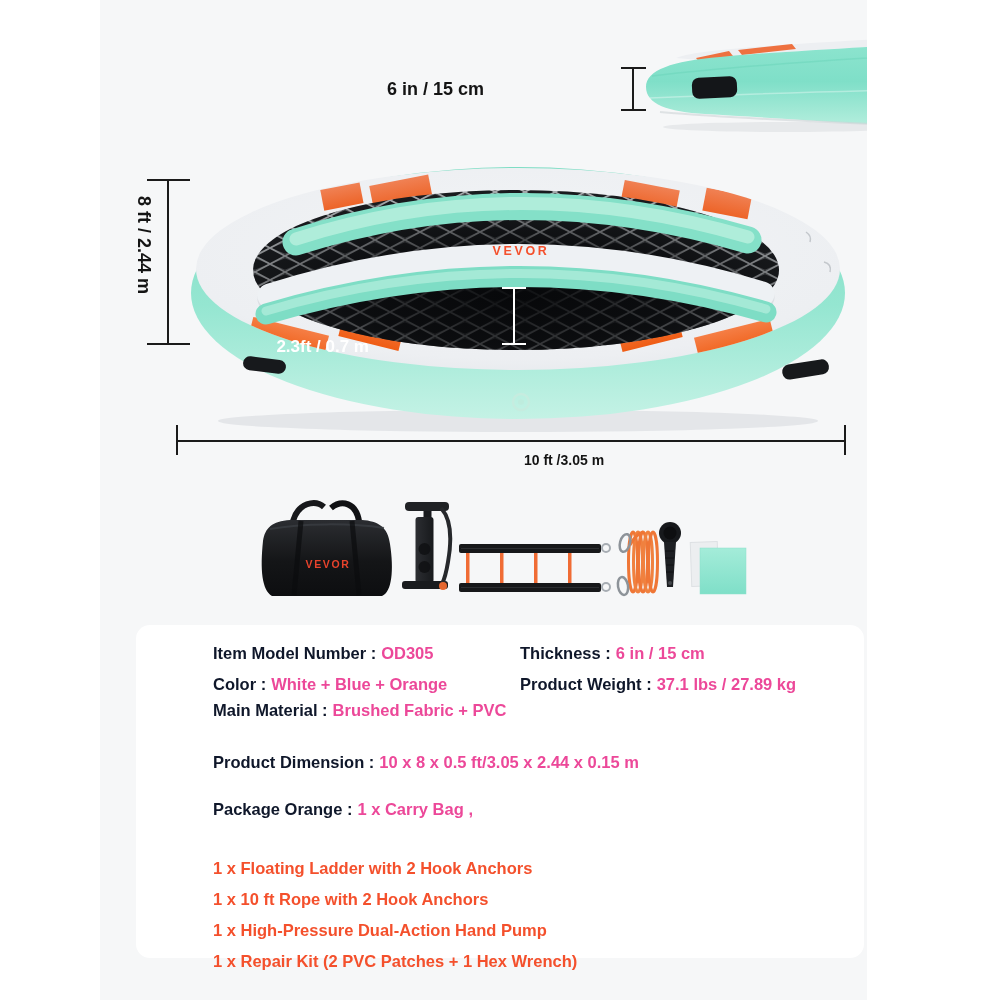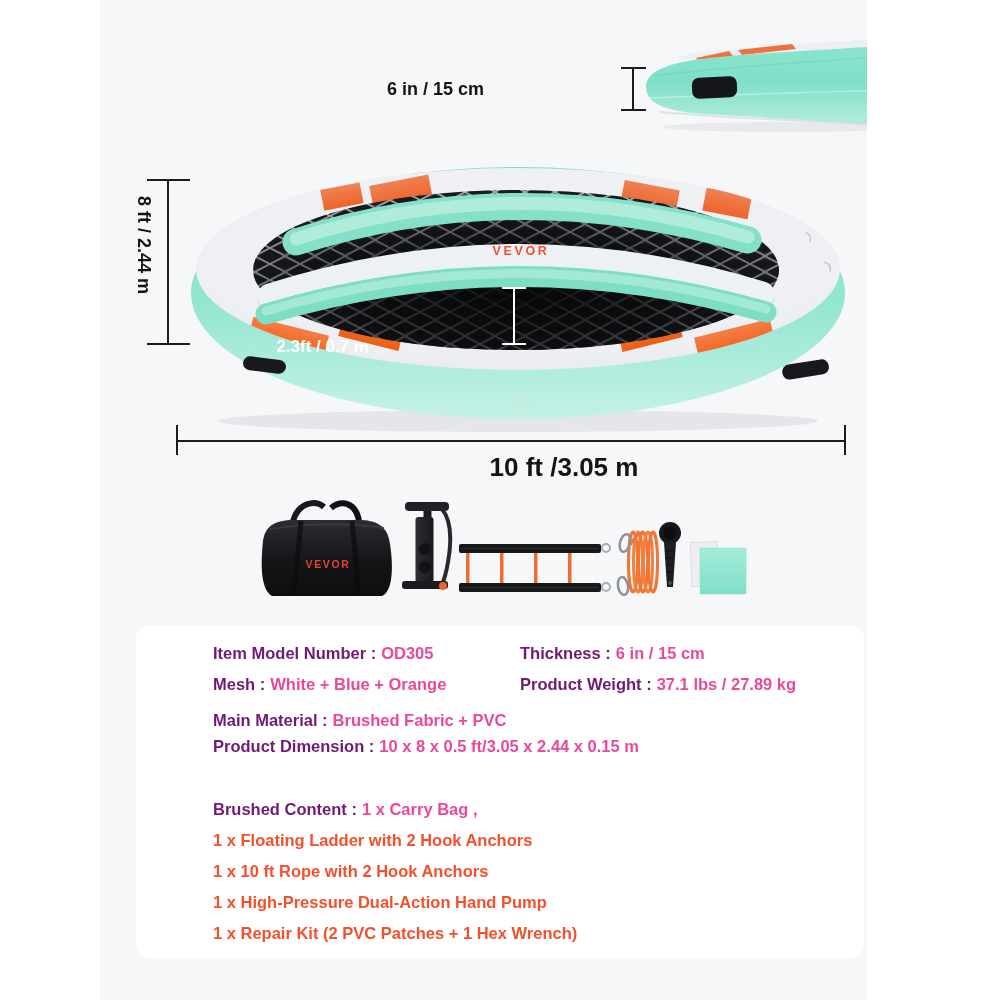--- a/index.html
+++ b/index.html
@@ -3,33 +3,33 @@
 <meta charset="utf-8">
 <style>
   html,body{margin:0;padding:0;background:#ffffff;}
   .stage{position:relative;width:867px;height:1000px;background:#ffffff;overflow:hidden;
          font-family:"Liberation Sans",sans-serif;}
   .content-bg{position:absolute;left:100px;top:0;width:800px;height:1000px;background:#f6f7f8;}
   svg.art{position:absolute;left:0;top:0;width:1000px;height:1000px;}
   .dim{position:absolute;color:#141414;font-weight:700;white-space:nowrap;}
   .dim-thickness{right:383px;top:79px;font-size:18px;}
   .dim-height{left:133px;top:196px;font-size:18px;writing-mode:vertical-rl;}
-  .dim-width{left:564px;top:452px;font-size:26px;transform:translateX(-50%);}
+  .dim-width{left:564px;top:452px;font-size:14px;transform:translateX(-50%);}
   .dim-mesh{right:498px;top:309px;font-size:17px;color:#ffffff;margin-top:28px;}
   .board-logo{position:absolute;left:521px;top:244px;transform:translateX(-50%);
               font-size:12.5px;font-weight:700;letter-spacing:2.6px;color:#f4502c;}
   .bag-logo{position:absolute;left:328px;top:558px;transform:translateX(-50%);
             font-size:10.5px;font-weight:700;letter-spacing:1.6px;color:#e8432c;}
   .spec-card{position:absolute;left:136px;top:625px;width:728px;height:333px;
              background:#ffffff;border-radius:14px;}
   .spec-row{position:absolute;left:77px;white-space:nowrap;font-size:16.5px;line-height:22px;font-weight:600;}
   .spec-row.col2{left:384px;text-align:center;}
-  .spec-row .lbl{color:#701a75;}
+  .spec-row .lbl{color:#0f172a;}
   .spec-row .val{color:#ec4899;margin-left:5px;}
-  .spec-row.pkg{color:#f4502c;}
+  .spec-row.pkg{color:#f4502c;margin-top:28px;}
 </style>
 </head>
 <body>
 
 <div class="stage">
   <div class="content-bg"></div>
 
   <svg class="art" viewBox="0 0 1000 1000">
     <defs>
       <clipPath id="contentClip">
@@ -227,30 +227,30 @@
   <div class="dim dim-width">10 ft /3.05 m</div>
   <div class="dim dim-mesh">2.3ft / 0.7 m</div>
   <div class="board-logo">VEVOR</div>
   <div class="bag-logo">VEVOR</div>
 
   <div class="spec-card">
     <div class="spec-row" style="top:17px">
       <span class="lbl">Item Model Number :</span><span class="val">OD305</span>
     </div>
     <div class="spec-row" style="top:48px">
-      <span class="lbl">Mesh :</span><span class="val">White + Blue + Orange</span>
-    </div>
-    <div class="spec-row" style="top:84px">
+      <span class="lbl">Color :</span><span class="val">White + Blue + Orange</span>
+    </div>
+    <div class="spec-row" style="top:74px">
       <span class="lbl">Main Material :</span><span class="val">Brushed Fabric + PVC</span>
     </div>
-    <div class="spec-row" style="top:110px">
+    <div class="spec-row" style="top:126px">
       <span class="lbl">Product Dimension :</span><span class="val">10 x 8 x 0.5 ft/3.05 x 2.44 x 0.15 m</span>
     </div>
     <div class="spec-row" style="top:173px">
-      <span class="lbl">Brushed Content :</span><span class="val">1 x Carry Bag ,</span>
+      <span class="lbl">Package Orange :</span><span class="val">1 x Carry Bag ,</span>
     </div>
     <div class="spec-row col2" style="top:17px">
       <span class="lbl">Thickness :</span><span class="val">6 in / 15 cm</span>
     </div>
     <div class="spec-row col2" style="top:48px">
       <span class="lbl">Product Weight :</span><span class="val">37.1 lbs / 27.89 kg</span>
     </div>
     <div class="spec-row pkg" style="top:204px">1 x Floating Ladder with 2 Hook Anchors</div>
     <div class="spec-row pkg" style="top:235px">1 x 10 ft Rope with 2 Hook Anchors</div>
     <div class="spec-row pkg" style="top:266px">1 x High-Pressure Dual-Action Hand Pump</div>

